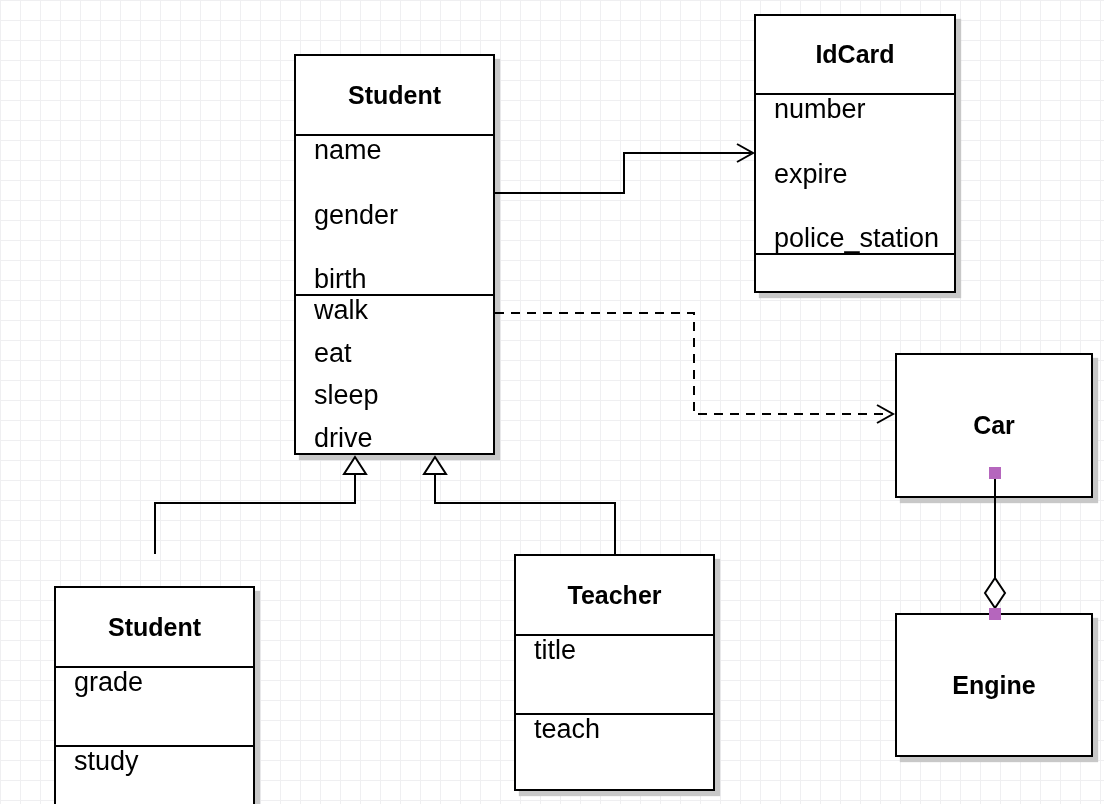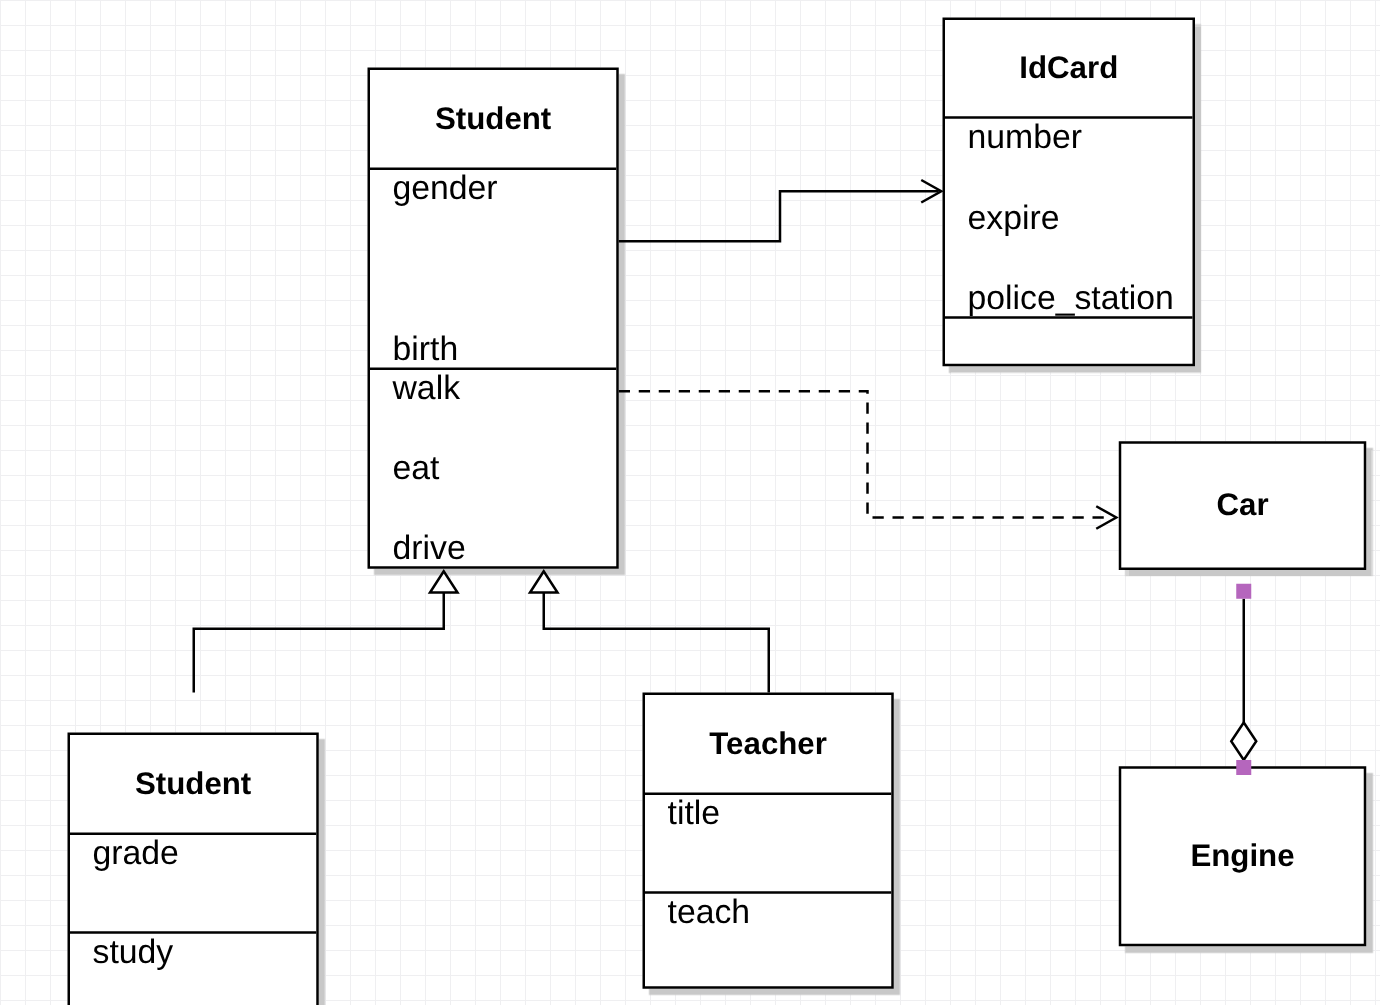--- a/index.html
+++ b/index.html
@@ -65,41 +65,43 @@
   .hollow { fill: #ffffff; stroke: #000; stroke-width: 2; }
 </style>
 </head>
 <body>
 
 <div class="canvas">
 
   <div class="uml-class" style="left:294px; top:54px; width:201px; height:401px;">
     <div class="cls-title" style="height:80px">Student</div>
     <div class="cls-section" style="height:160px">
+      <div>name</div>
       <div>gender</div>
       <div>birth</div>
     </div>
     <div class="cls-section last">
       <div>walk</div>
       <div>eat</div>
+      <div>sleep</div>
       <div>drive</div>
     </div>
   </div>
 
   <div class="uml-class" style="left:754px; top:14px; width:202px; height:279px;">
     <div class="cls-title" style="height:79px">IdCard</div>
     <div class="cls-section" style="height:160px">
       <div>number</div>
       <div>expire</div>
       <div>police_station</div>
     </div>
     <div class="cls-section last"></div>
   </div>
 
-  <div class="uml-class simple" style="left:895px; top:353px; width:198px; height:103px;">
+  <div class="uml-class simple" style="left:895px; top:353px; width:198px; height:145px;">
     <div class="cls-title">Car</div>
   </div>
 
   <div class="uml-class simple" style="left:895px; top:613px; width:198px; height:144px;">
     <div class="cls-title">Engine</div>
   </div>
 
   <div class="uml-class" style="left:54px; top:586px; width:201px; height:237px;">
     <div class="cls-title" style="height:80px">Student</div>
     <div class="cls-section" style="height:79px">

